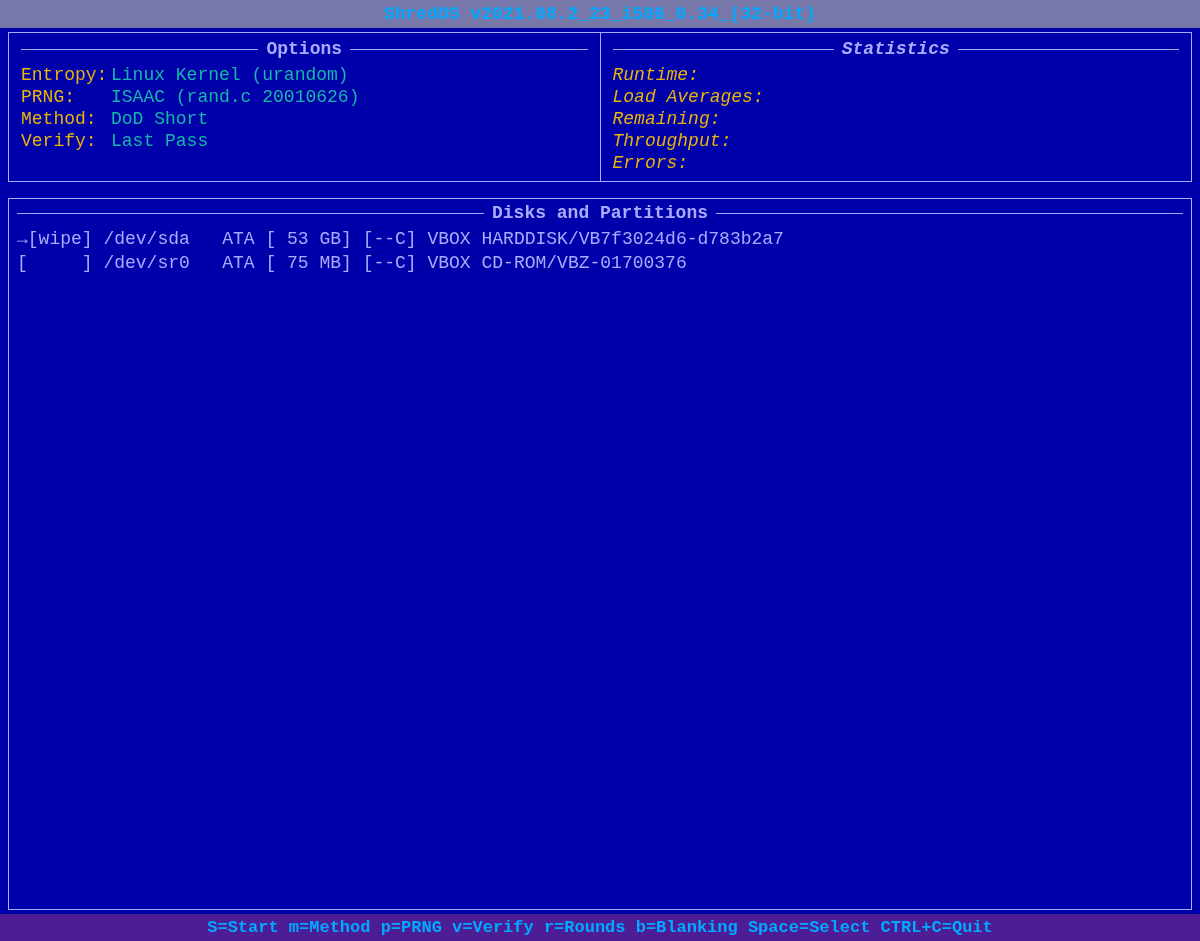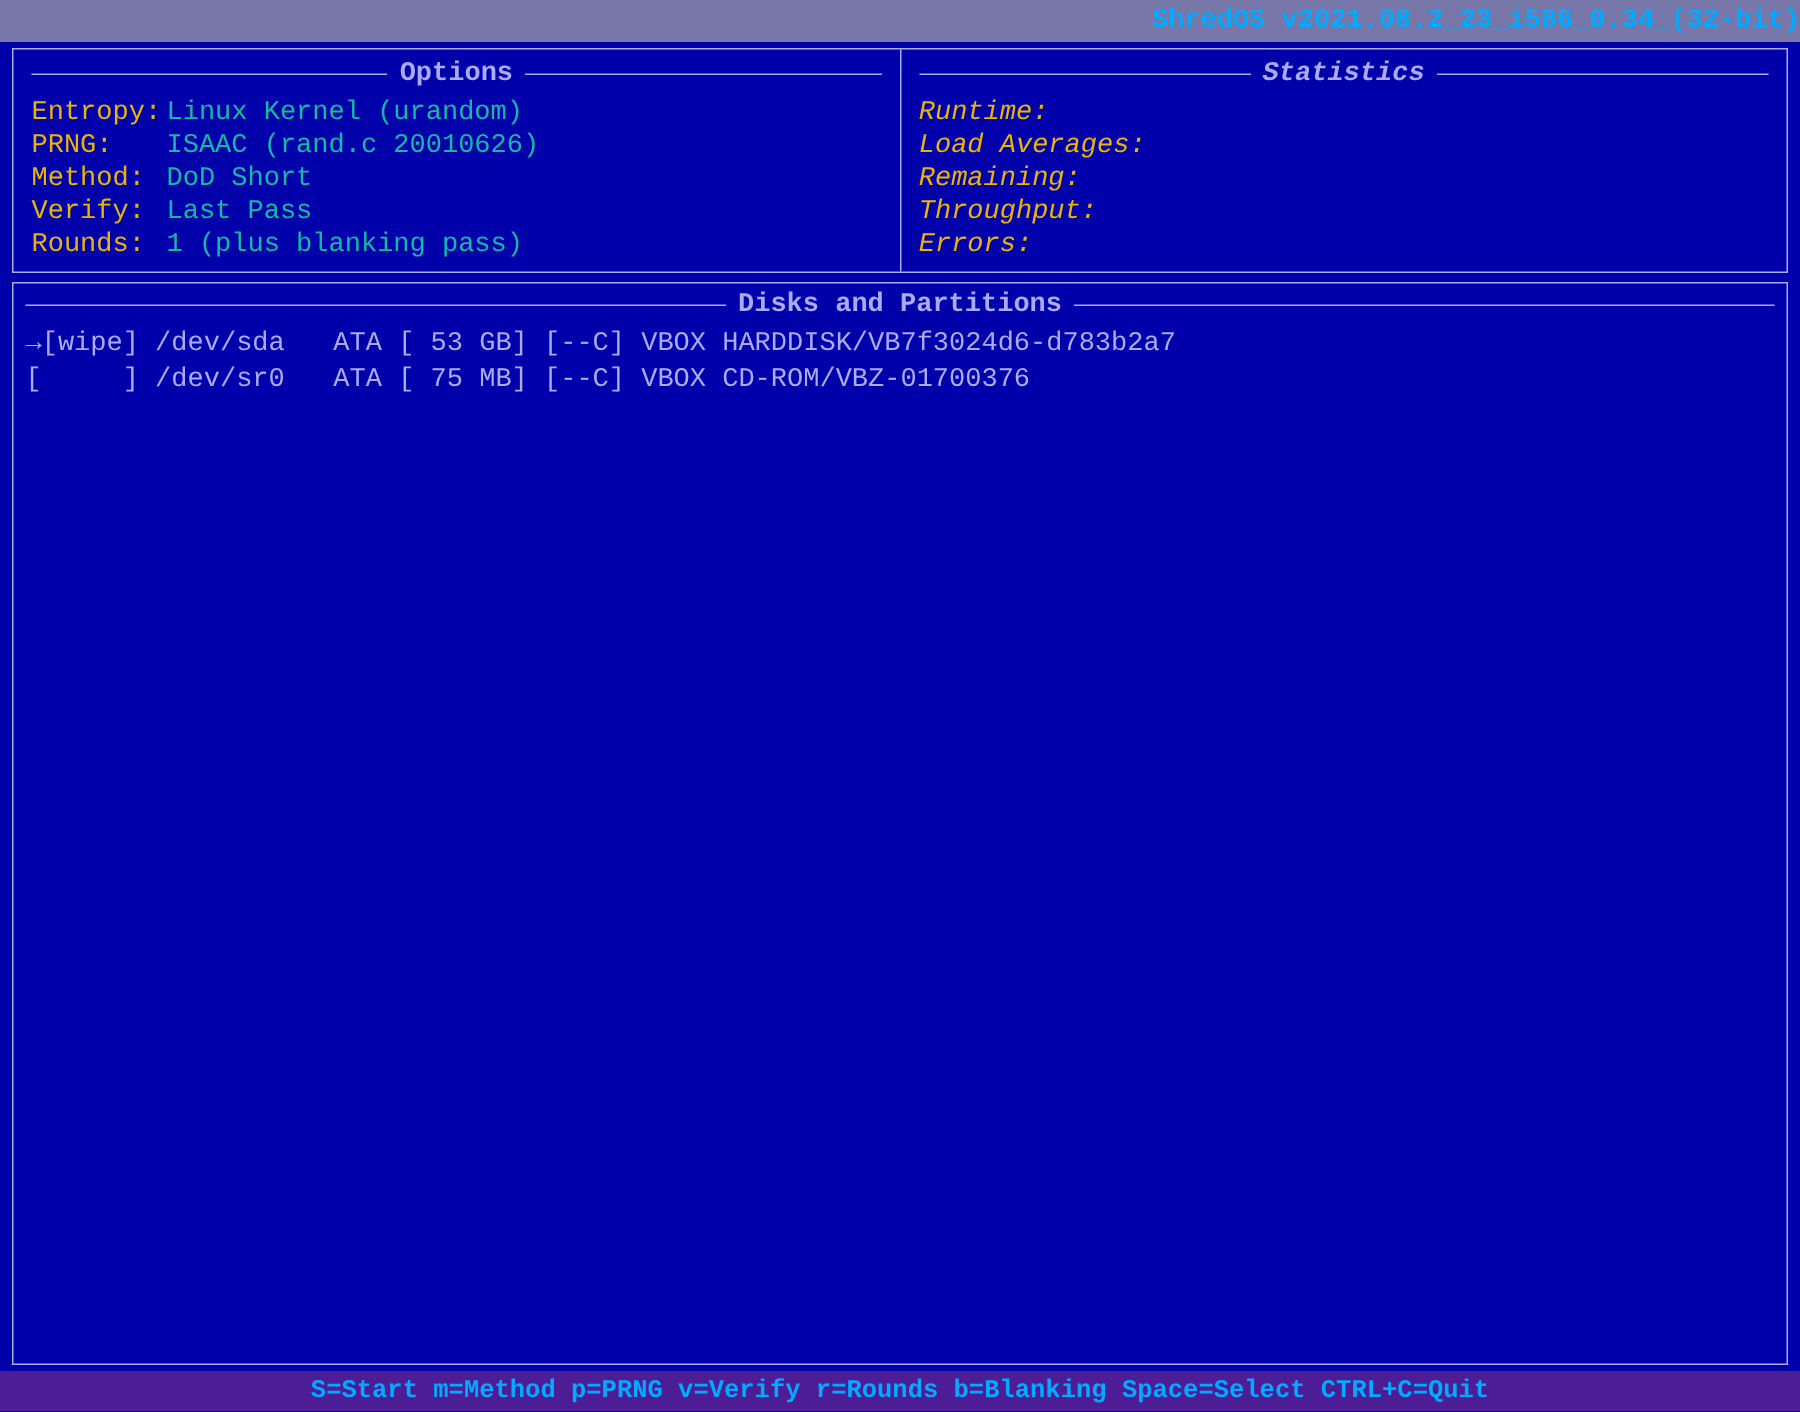--- a/index.html
+++ b/index.html
@@ -15,34 +15,34 @@
       font-family: 'Courier New', Courier, monospace;
       font-size: 18px;
       color: #AAAAFF;
       overflow: hidden;
       display: flex;
       flex-direction: column;
     }
 
     .title-bar {
       background-color: #7777AA;
-      text-align: right;
+      text-align: center;
       padding: 4px 0;
       color: #00AAFF;
       font-weight: bold;
       font-size: 18px;
       flex-shrink: 0;
     }
 
     .main-content {
       flex: 1;
       display: flex;
       flex-direction: column;
       padding: 4px 8px;
-      gap: 6px;
+      gap: 16px;
     }
 
     .field-row {
       display: flex;
       margin-bottom: 2px;
     }
 
     .field-label {
       color: #eab308;
       min-width: 90px;
@@ -134,24 +134,20 @@
         <span class="field-value">ISAAC (rand.c 20010626)</span>
       </div>
       <div class="field-row">
         <span class="field-label">Method:</span>
         <span class="field-value">DoD Short</span>
       </div>
       <div class="field-row">
         <span class="field-label">Verify:</span>
         <span class="field-value">Last Pass</span>
       </div>
-      <div class="field-row">
-        <span class="field-label">Rounds:</span>
-        <span class="field-value">1 (plus blanking pass)</span>
-      </div>
     </div>
 
     <div class="stats-box">
       <div class="box-title-row">
         <div class="box-title-line"></div>
         <span class="box-title-text">Statistics</span>
         <div class="box-title-line"></div>
       </div>
       <div class="field-row">
         <span class="field-label">Runtime:</span>

